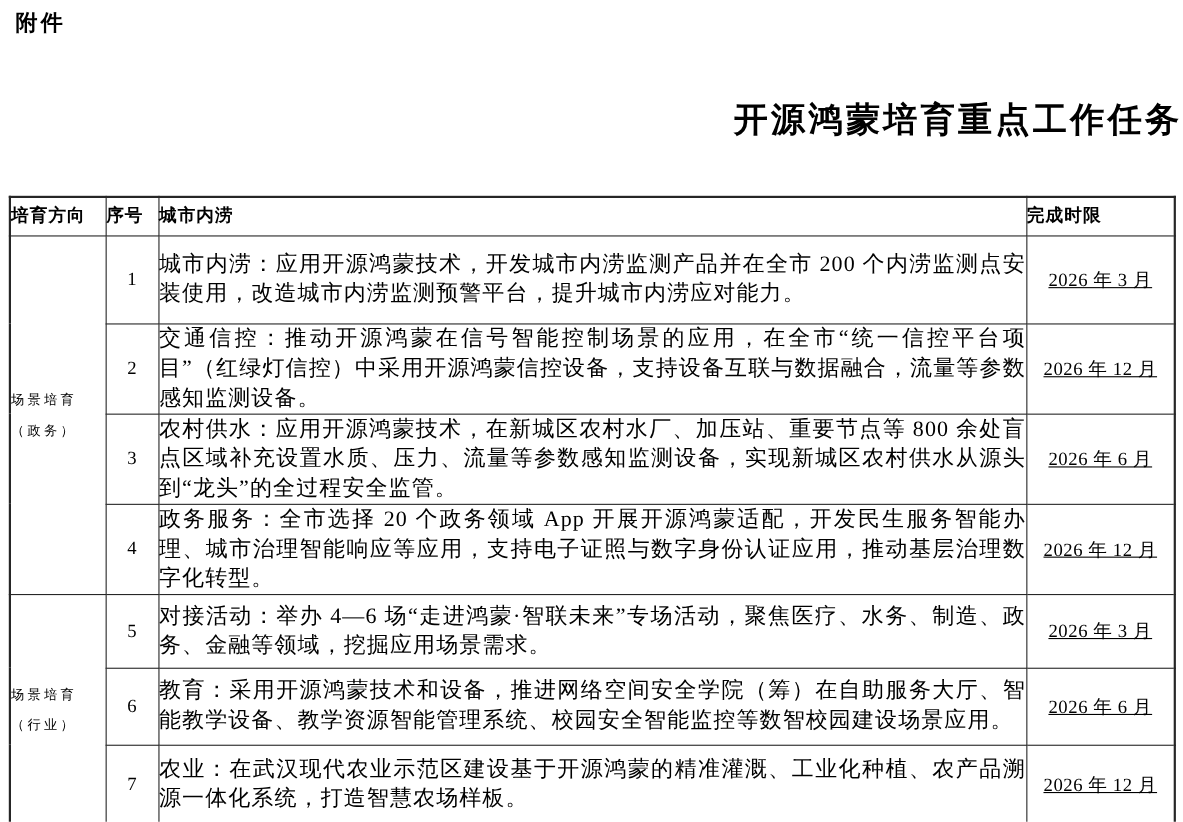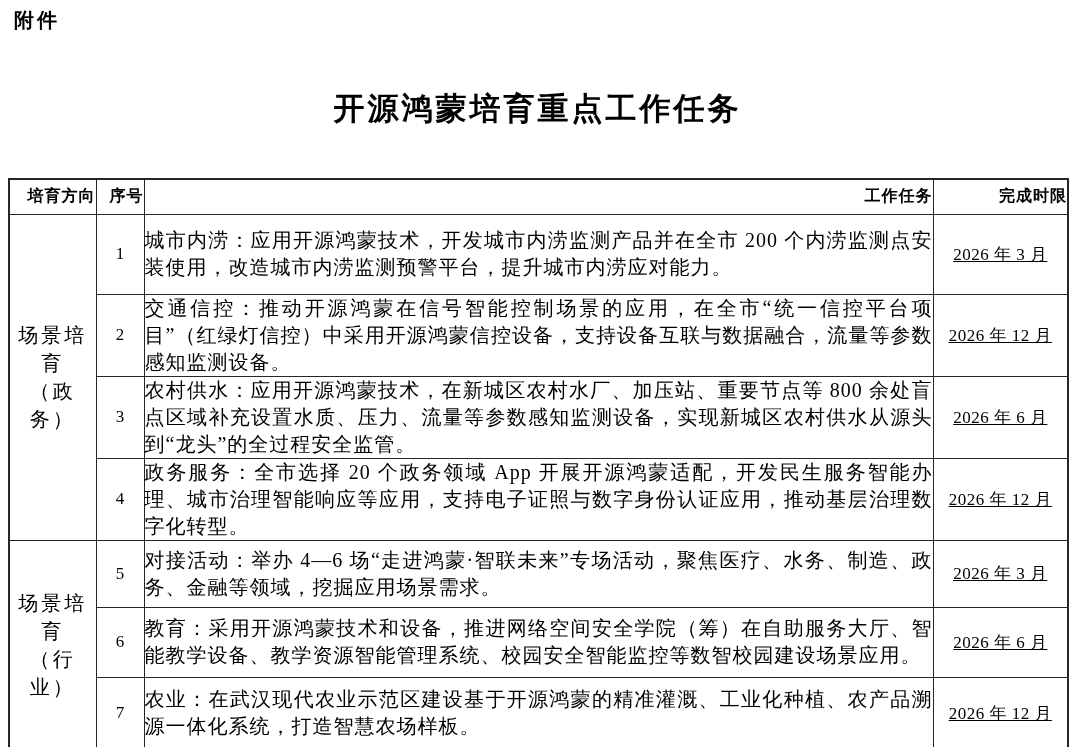--- a/index.html
+++ b/index.html
@@ -28,21 +28,21 @@
     font-weight: bold;
     font-size: 20px;
     letter-spacing: 3px;
     color: #000;
   }
   .doc-title {
     position: absolute;
     top: 88px;
     left: 0;
     width: 1075px;
-    text-align: center;
+    text-align: right;
     font-family: "Liberation Serif", "DejaVu Serif", serif;
     font-weight: bold;
     font-size: 31px;
     letter-spacing: 3px;
     color: #000;
     margin: 0;
   }
   table.task-table {
     position: absolute;
     top: 178px;
@@ -64,25 +64,25 @@
   tr.r3  { height: 79px; }
   tr.r4  { height: 79px; }
   tr.r5  { height: 67px; }
   tr.r6  { height: 70px; }
   tr.r7  { height: 73px; }
   th.head-cell {
     font-family: "Liberation Sans", "DejaVu Sans", sans-serif;
     font-weight: bold;
     font-size: 16px;
     letter-spacing: 1px;
-    text-align: right;
+    text-align: left;
   }
   td.direction-cell {
-    text-align: center;
-    font-size: 20px;
+    text-align: left;
+    font-size: 12px;
     letter-spacing: 3px;
     line-height: 28px;
   }
   td.index-cell {
     text-align: center;
     font-size: 17px;
   }
   td.task-cell {
     text-align: justify;
     text-justify: inter-ideograph;
@@ -111,21 +111,21 @@
     <colgroup>
       <col style="width:87px">
       <col style="width:48px">
       <col style="width:789px">
       <col style="width:135px">
     </colgroup>
     <thead>
       <tr class="hr">
         <th class="head-cell">培育方向</th>
         <th class="head-cell">序号</th>
-        <th class="head-cell">工作任务</th>
+        <th class="head-cell">城市内涝</th>
         <th class="head-cell">完成时限</th>
       </tr>
     </thead>
     <tbody>
       <tr class="r1">
         <td class="direction-cell" rowspan="4">
           <span>场景培育</span><br>
           <span>（政务）</span>
         </td>
         <td class="index-cell">1</td>

